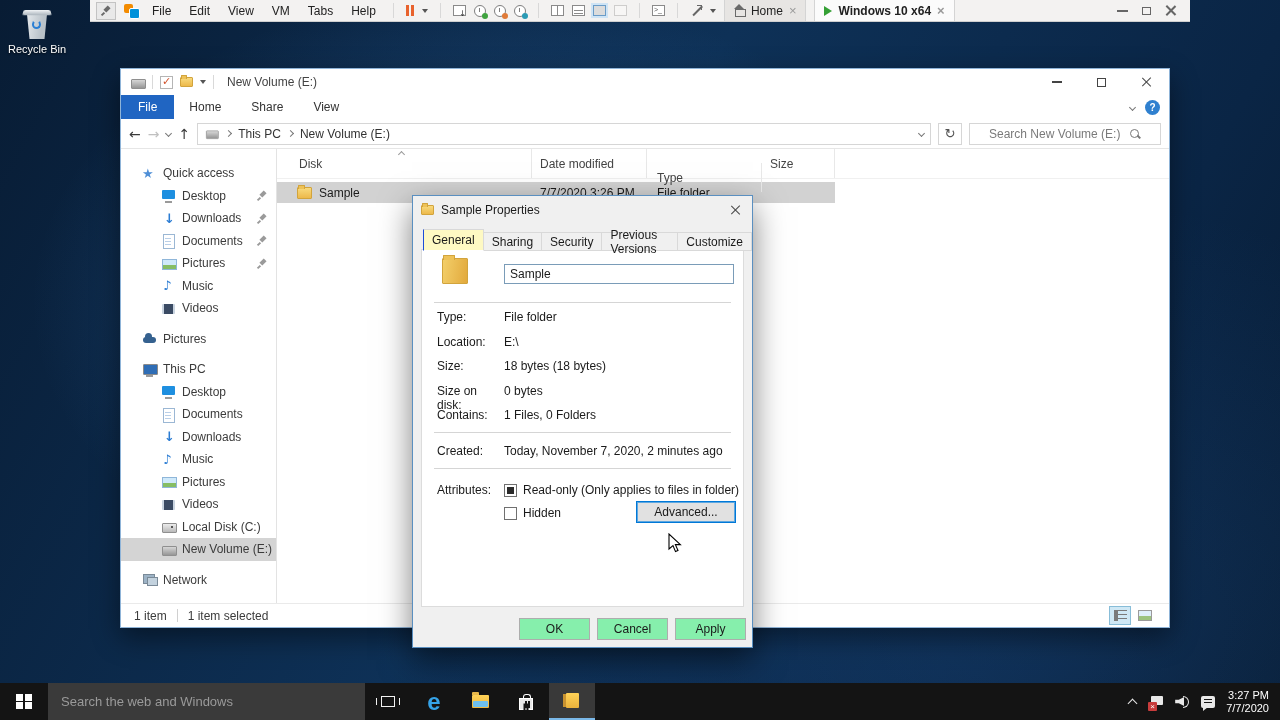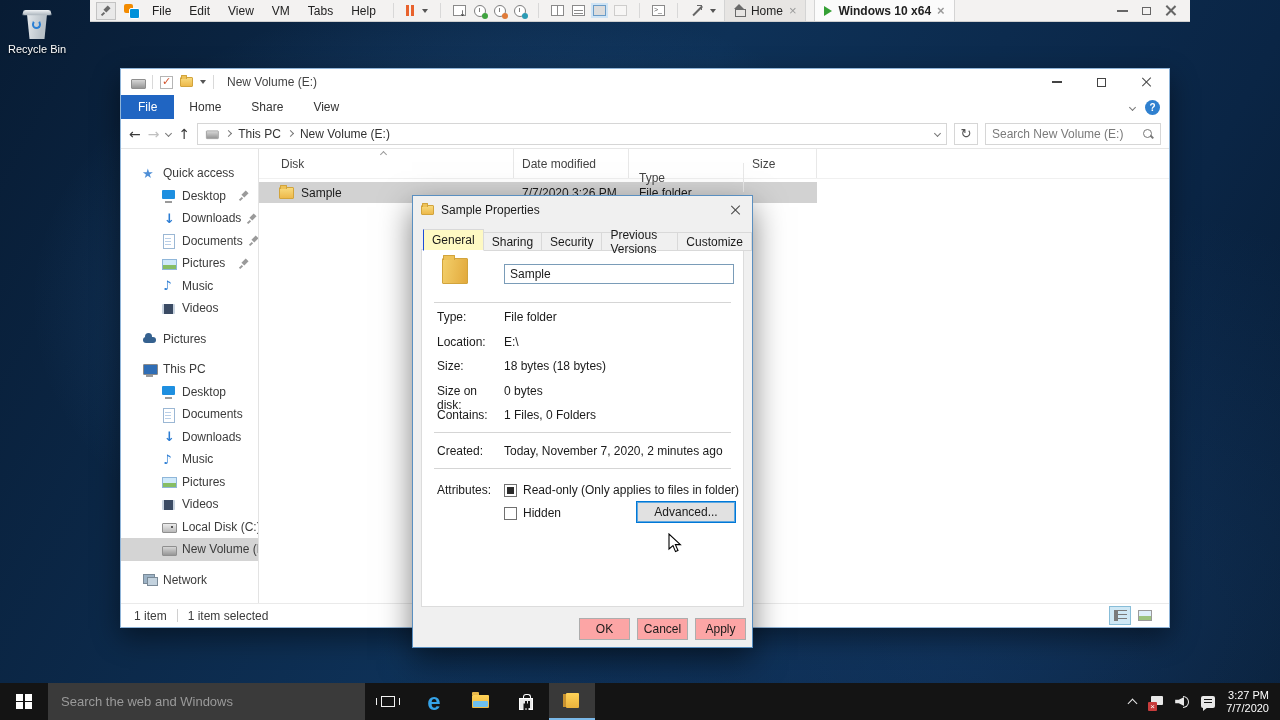--- a/index.html
+++ b/index.html
@@ -131,29 +131,29 @@
   .ribbon-right { margin-left:auto; display:flex; align-items:center; gap:10px; padding-right:9px; }
   .help-ic { width:15px; height:15px; border-radius:50%; background:#2f80cf; color:#fff; font-size:10px; font-weight:bold; display:flex; align-items:center; justify-content:center; }
 
   .x-addr { height:30px; display:flex; align-items:center; padding:0 8px; gap:7px; border-bottom:1px solid #e6e6e6; }
   .nav-g { font-family:"DejaVu Sans",sans-serif; font-size:14px; line-height:14px; }
   .nav-back { color:#3b3b3b; } .nav-fwd { color:#c0c0c0; } .nav-up { color:#3b3b3b; }
   .crumb-box { flex:1; height:22px; border:1px solid #d6d6d6; display:flex; align-items:center; padding:0 6px; gap:7px; color:#333; }
   .crumb-box .tail { margin-left:auto; }
   .refresh-btn { width:24px; height:22px; border:1px solid #d6d6d6; display:flex; align-items:center; justify-content:center; color:#555;
     font-family:"DejaVu Sans",sans-serif; font-size:13px; }
-  .search-box { width:176px; height:22px; border:1px solid #d6d6d6; display:flex; align-items:center; padding:0 6px; }
+  .search-box { width:192px; height:22px; border:1px solid #d6d6d6; display:flex; align-items:center; padding:0 19px; }
   .search-box input { flex:1; border:none; outline:none; font:12px "Liberation Sans",sans-serif; color:#444; min-width:0; background:transparent; }
   .search-box input::placeholder { color:#7a7a7a; opacity:1; }
   .mag { position:relative; width:12px; height:12px; flex:0 0 12px; }
   .mag::before { content:""; position:absolute; left:1px; top:1px; width:7px; height:7px; border:1.5px solid #777; border-radius:50%; }
   .mag::after { content:""; position:absolute; left:8px; top:8px; width:4px; height:1.5px; background:#777; transform:rotate(45deg); }
 
   .x-main { position:absolute; top:80px; bottom:24px; left:0; right:0; display:flex; }
-  .sidebar { width:138px; border-right:1px solid #e3e3e3; padding-top:13px; overflow:hidden; }
+  .sidebar { width:156px; border-right:1px solid #e3e3e3; padding-top:13px; overflow:hidden; }
   .sb-item { height:22.5px; display:flex; align-items:center; gap:6px; color:#3b3b3b; }
   .sb-item.lvl0 { padding-left:21px; }
   .sb-item.lvl1 { padding-left:40px; }
   .sb-item.gap { margin-top:8px; }
   .sb-item.selected { background:#d4d4d4; }
   .sb-label { white-space:nowrap; }
 
   .filelist { flex:1; position:relative; }
   .fl-header { height:30px; display:flex; align-items:center; color:#444; border-bottom:1px solid #f0f0f0; position:relative; }
   .fl-header .hcell { height:100%; display:flex; align-items:center; border-right:1px solid #e8e8e8; }
@@ -192,21 +192,21 @@
   .d-row { height:24.5px; display:flex; }
   .d-label { width:82px; padding-left:15px; color:#1a1a1a; }
   .d-value { color:#1a1a1a; }
   .d-created { position:absolute; left:0; right:0; top:194px; display:flex; }
   .d-attr { position:absolute; left:0; right:0; top:230px; }
   .attr-line { display:flex; align-items:center; height:20px; }
   .cbox { width:13px; height:13px; border:1px solid #707070; background:#fff; position:relative; margin-right:6px; flex:0 0 13px; }
   .cbox.mixed::after { content:""; position:absolute; inset:2px; background:#2b2b2b; }
   .adv-btn { position:absolute; left:214px; top:251px; width:100px; height:22px; background:#e1e1e1; border:1px solid #0078d7; box-shadow:inset 0 0 0 1px #5ea7e0; font:12px "Liberation Sans",sans-serif; color:#1a1a1a; }
   .d-footer { position:absolute; left:0; right:0; bottom:7px; display:flex; justify-content:flex-end; gap:7px; padding-right:6px; }
-  .d-btn { width:51px; height:22px; background:#fca5a5; border:1px solid #adadad; font:12px "Liberation Sans",sans-serif; color:#1a1a1a; }
+  .d-btn { width:71px; height:22px; background:#86efac; border:1px solid #adadad; font:12px "Liberation Sans",sans-serif; color:#1a1a1a; }
 
   
   .taskbar { position:absolute; left:0; bottom:0; width:100%; height:37px; background:#141414; display:flex; align-items:stretch; z-index:50; }
   .tb-btn { display:flex; align-items:center; justify-content:center; }
   .start { width:48px; }
   .win-flag { display:grid; grid-template-columns:7px 7px; grid-template-rows:7px 7px; gap:1.5px; }
   .win-flag span { background:#fff; }
   .tb-search { width:317px; background:#3a3a3a; display:flex; align-items:center; padding-left:13px; margin:0; }
   .tb-search input { background:transparent; border:none; outline:none; font:13px "Liberation Sans",sans-serif; color:#ffffff; width:100%; }
   .tb-search input::placeholder { color:#9a9a9a; opacity:1; }

